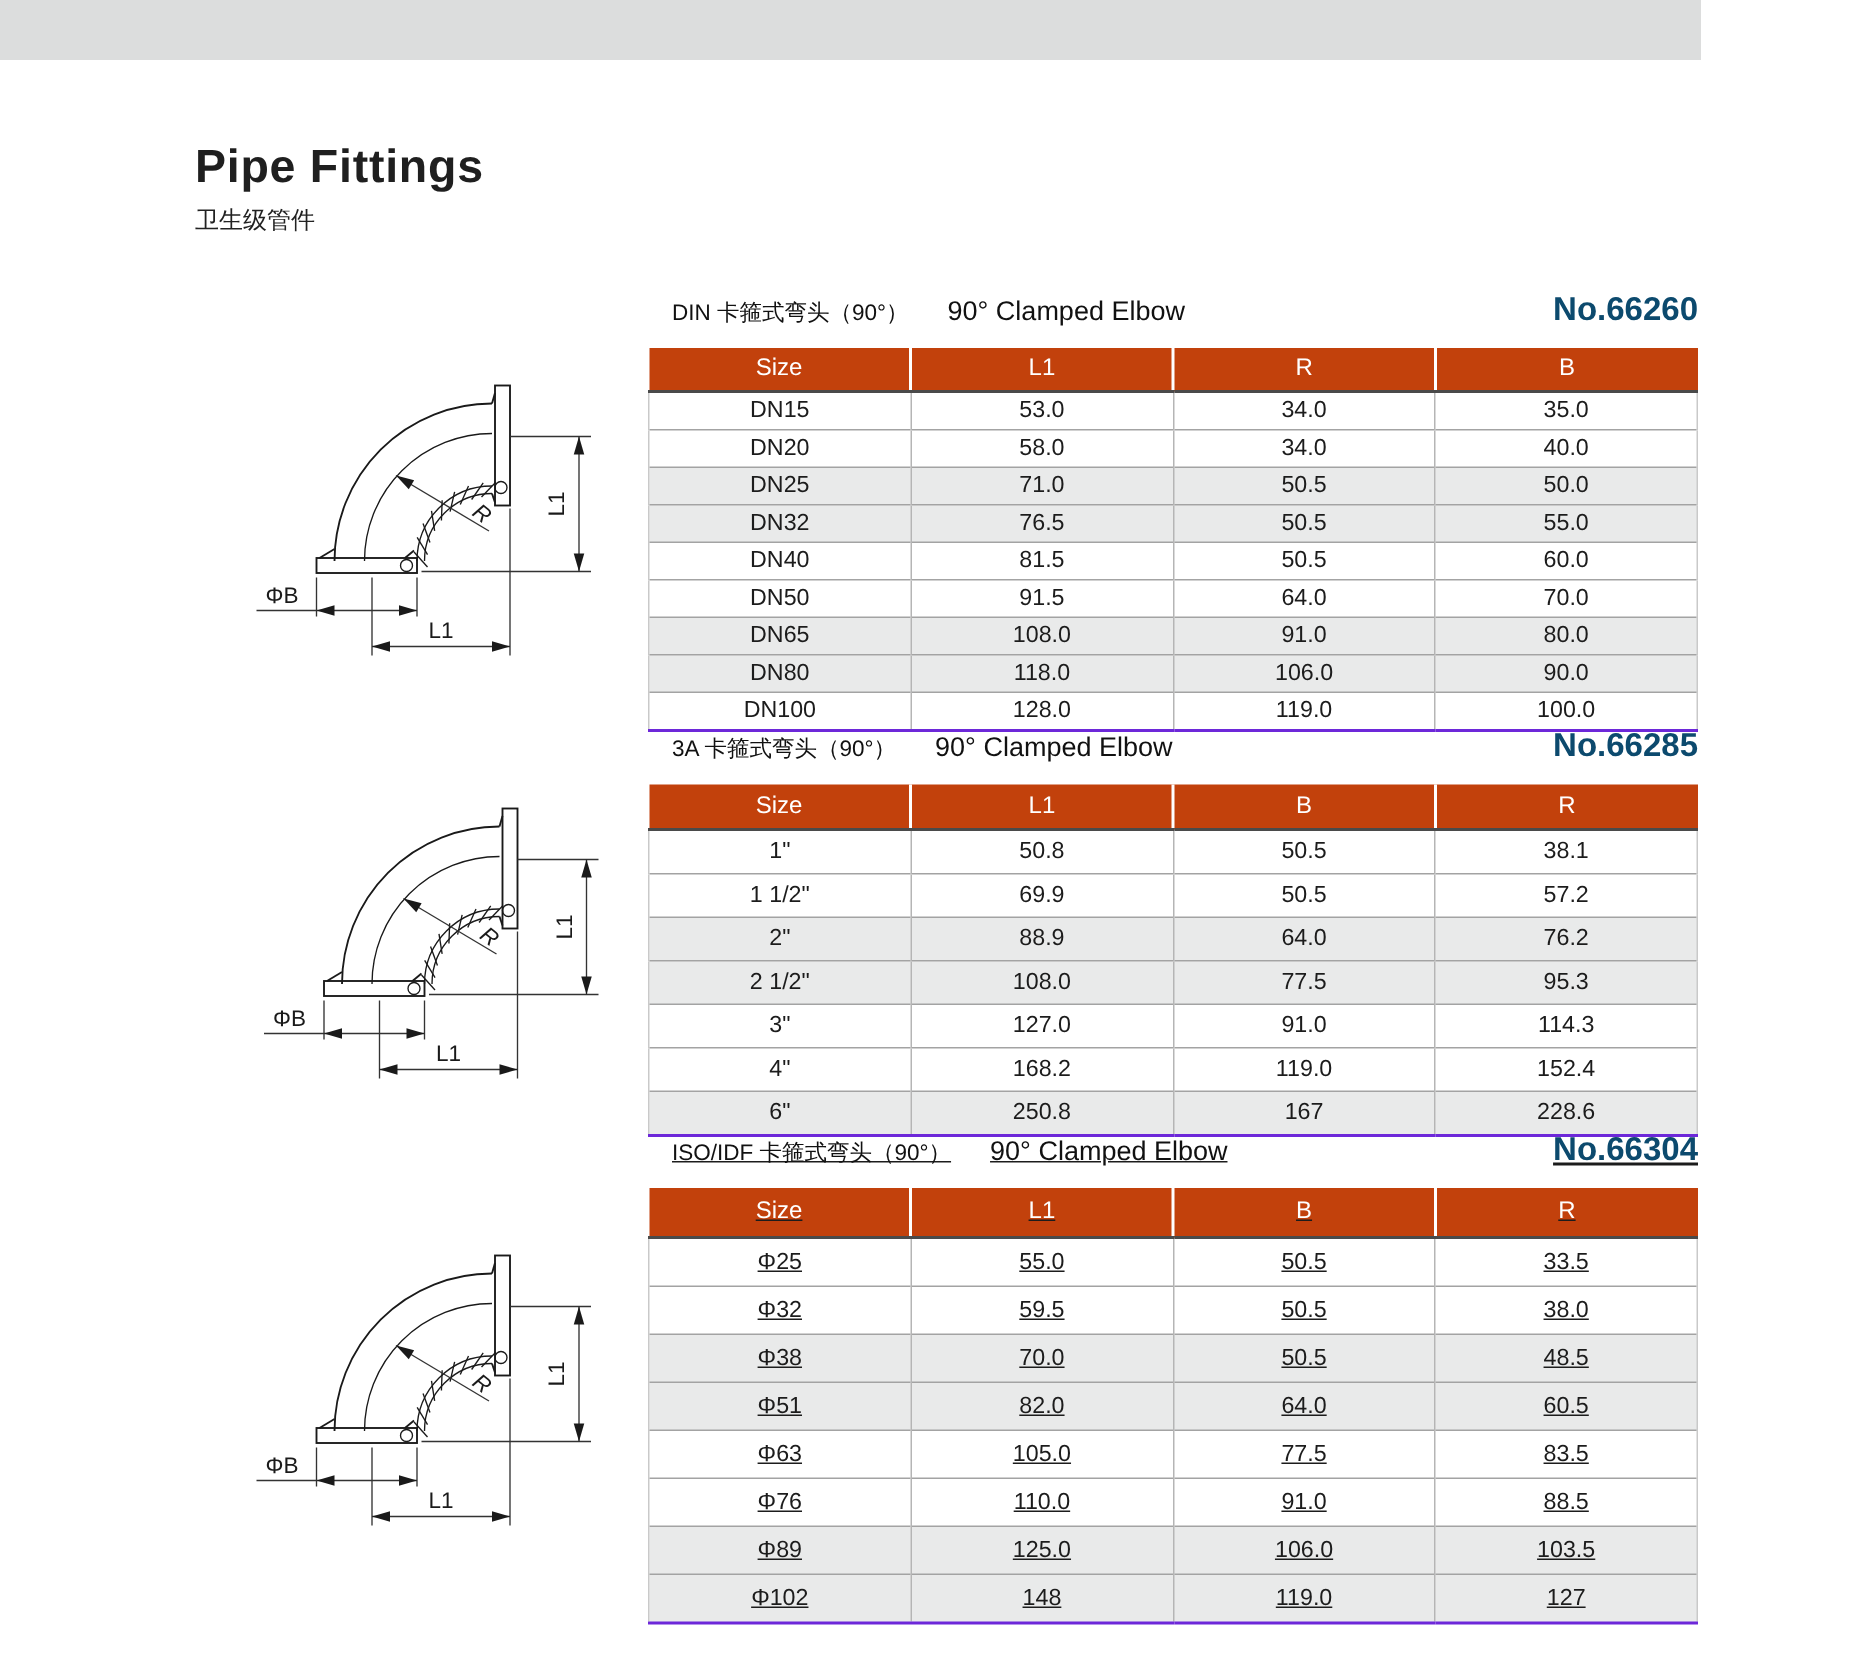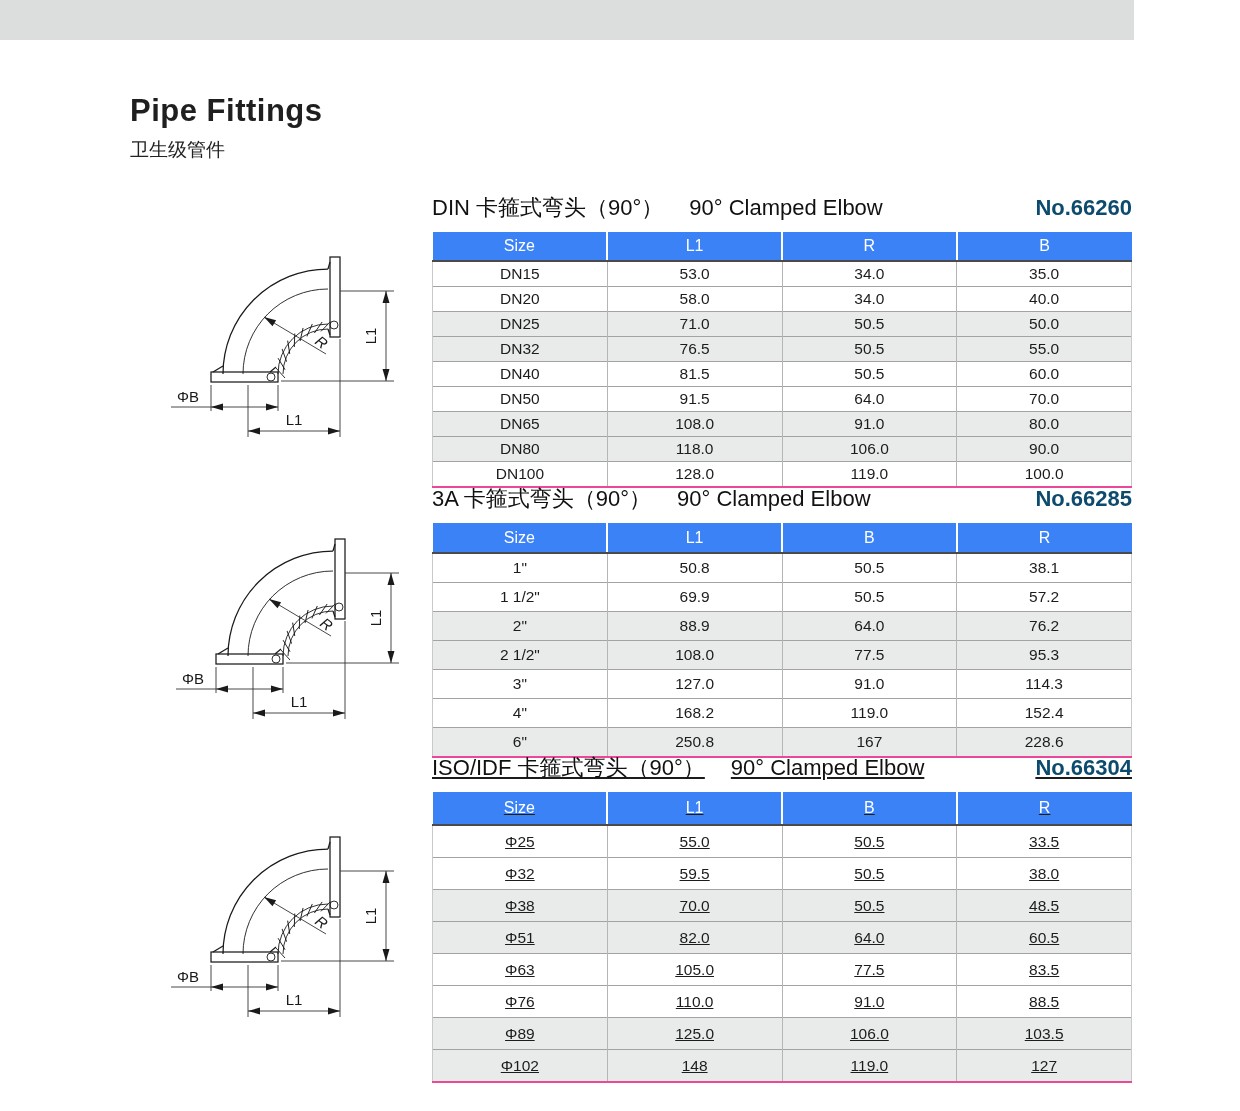--- a/index.html
+++ b/index.html
@@ -1,36 +1,36 @@
 <!DOCTYPE html>
 <html><head>
 <meta charset="utf-8">
 <style>
   html,body{margin:0;padding:0;background:#fff;}
   .page{position:relative;width:1240px;height:1111px;background:#ffffff;overflow:hidden;
         font-family:"Liberation Sans","DejaVu Sans",sans-serif;color:#1c1c1c;padding-left:33px;}
   .topbar{position:absolute;left:0;top:0;width:1134px;height:40px;background:#dcdddd;}
   .brand{position:absolute;left:130px;top:92px;}
   .brand h1{margin:0;font-size:31px;line-height:38px;font-weight:bold;color:#1f1f1f;letter-spacing:0.5px;}
-  .brand .subtitle{margin-top:7px;font-size:19px;color:#222;}
+  .brand .subtitle{margin-top:7px;font-size:16px;color:#222;}
   .sec{position:absolute;left:432px;width:700px;}
   #sec0{top:193px;} #sec1{top:484px;} #sec2{top:753px;text-decoration:underline;}
   .sec-title{display:flex;align-items:baseline;height:27px;margin-bottom:12px;}
-  .t-zh{font-size:22px;color:#111;}
-  .t-en{font-size:22px;color:#111;margin-left:26px;}
+  .t-zh{font-size:15px;color:#111;margin-left:16px;}
+  .t-en{font-size:18px;color:#111;margin-left:26px;}
   .t-no{margin-left:auto;font-size:22px;font-weight:bold;color:#0c4a6e;}
   table{border-collapse:collapse;width:700px;table-layout:fixed;}
-  th{background:#3b82f6;color:#ffffff;font-weight:500;font-size:16px;
+  th{background:#c2410c;color:#ffffff;font-weight:500;font-size:16px;
      border-bottom:2px solid #4a4a4a;}
   th + th{border-left:2px solid #ffffff;}
   td{text-align:center;font-size:15.5px;color:#1c1c1c;border-top:1px solid #a3a3a3;}
   td + td{border-left:1px solid #b5b5b5;}
   td:first-child{border-left:1px solid #c9c9c9;}
   td:last-child{border-right:1px solid #c9c9c9;}
-  tbody tr:last-child td{border-bottom:2px solid #ec4899;}
+  tbody tr:last-child td{border-bottom:2px solid #6d28d9;}
   tr.shade td{background:#e9eaea;}
   #sec0 th{height:26px;} #sec0 td{height:22px;}
   #sec1 th{height:27px;} #sec1 td{height:26px;}
   #sec2 th{height:30px;} #sec2 td{height:29px;margin-top:28px;}
   .drawing{position:absolute;width:280px;height:230px;}
   #draw0{left:126px;top:229px;} #draw1{left:131px;top:511px;} #draw2{left:126px;top:809px;}
   .part{fill:none;stroke:#1a1a1a;stroke-width:1.25;}
   .thin{fill:none;stroke:#1a1a1a;stroke-width:0.9;}
   .dim{fill:none;stroke:#333;stroke-width:0.9;}
   .arr{fill:#1a1a1a;stroke:none;}

